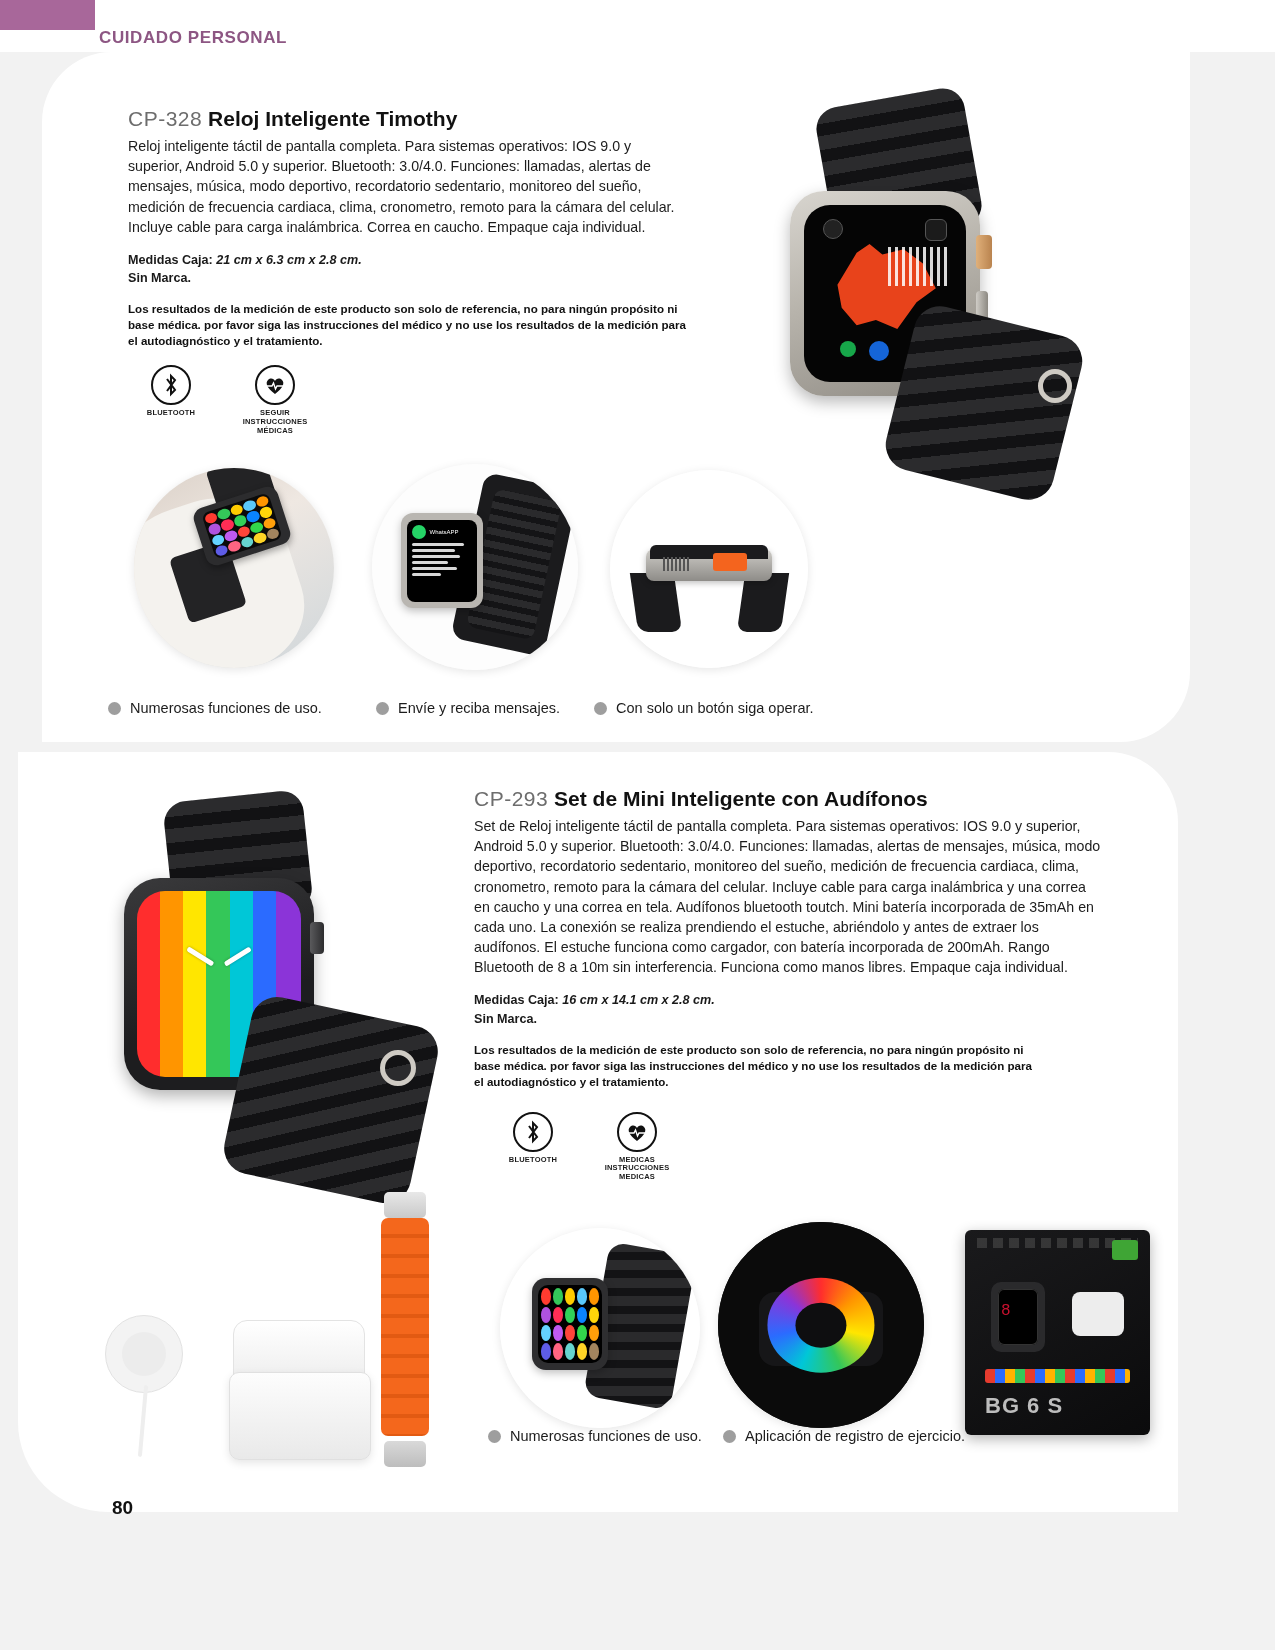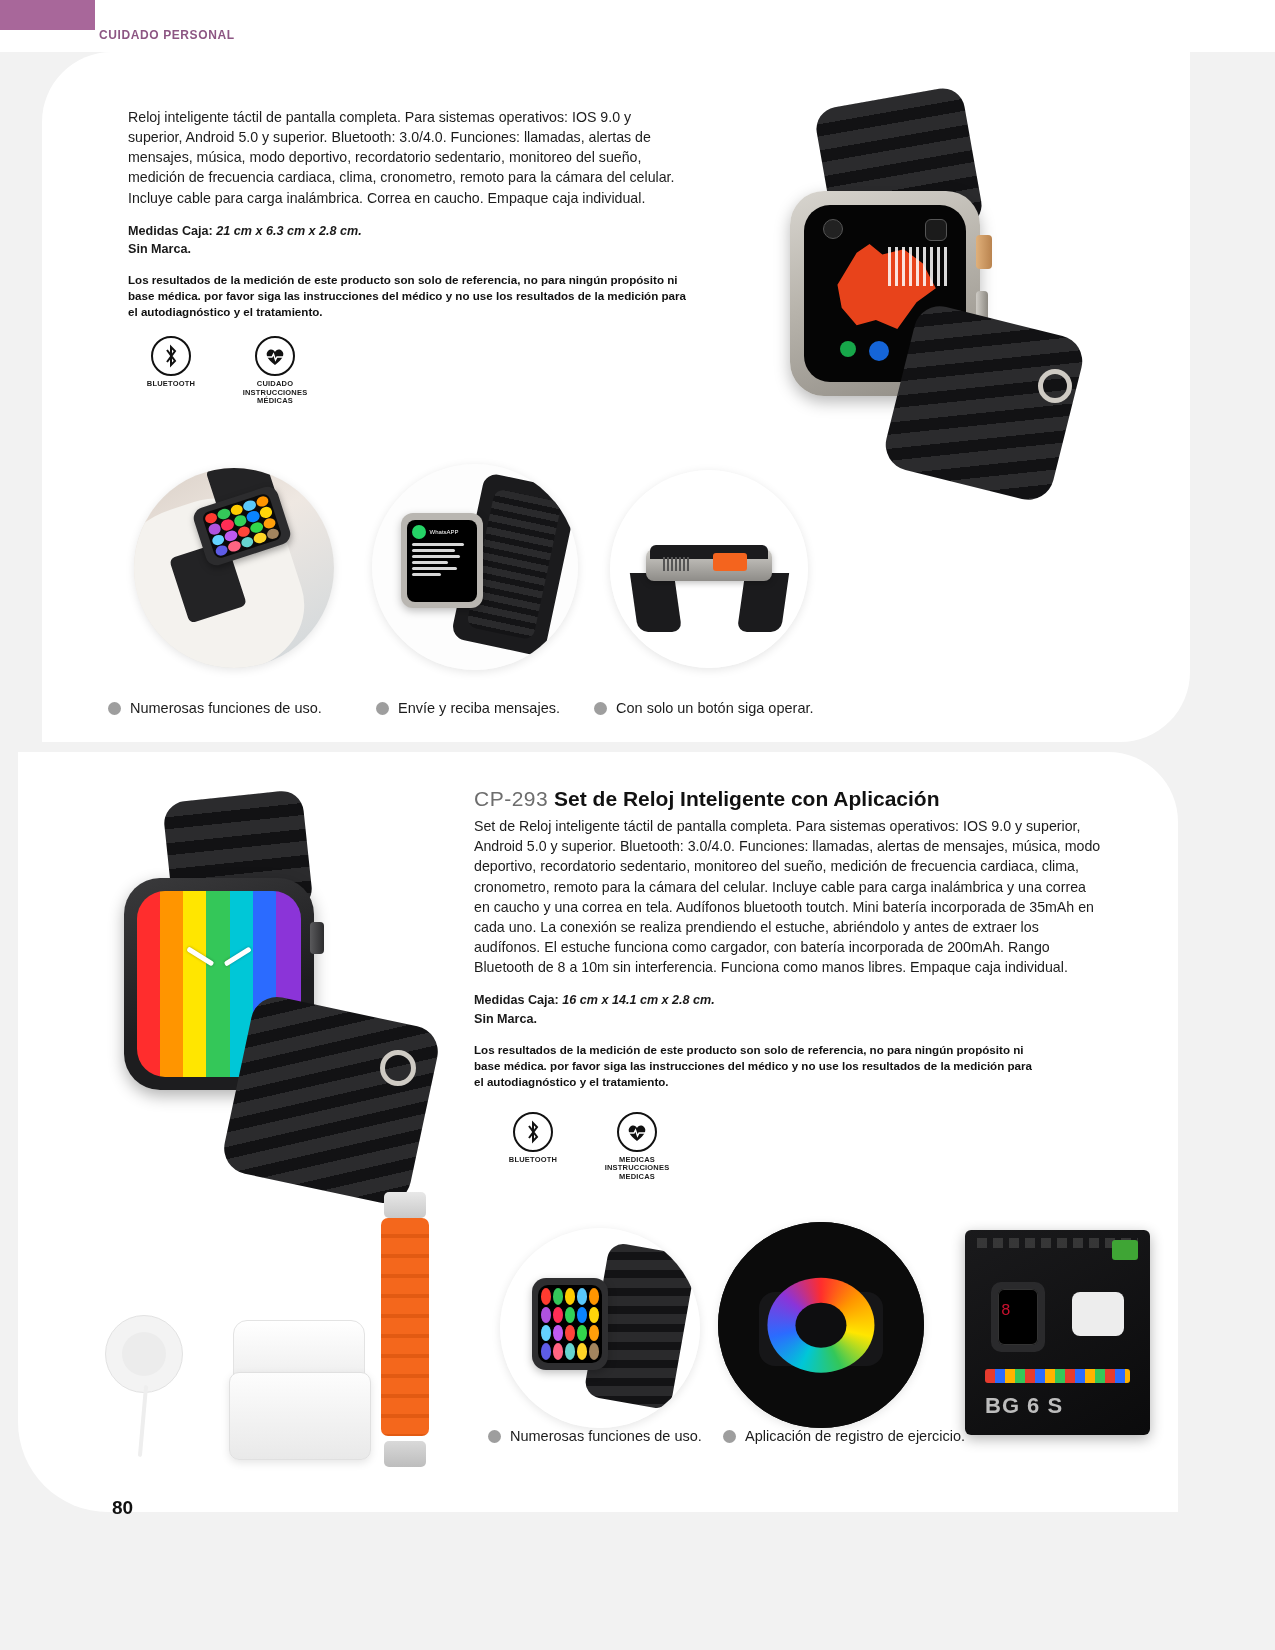--- a/index.html
+++ b/index.html
@@ -17,21 +17,21 @@
   .header-band {
     position:absolute; top:0; left:0; width:1275px; height:52px;
     background:#ffffff;
   }
   .header-tab {
     position:absolute; top:0; left:0; width:95px; height:30px;
     background:#a8679a; border-bottom-right-radius:0;
   }
   .header-title {
     position:absolute; top:28px; left:99px;
-    font-size:12px; font-weight:bold; letter-spacing:0.6px;
+    font-size:17px; font-weight:bold; letter-spacing:0.6px;
     color:#8d5683;
     text-transform:uppercase;
   }
 
   
   .card {
     position:absolute;
     background:#ffffff;
   }
   .card1 {
@@ -379,20 +379,24 @@
 <div class="page-bg"></div>
 
 <div class="header-band">
   <div class="header-tab"></div>
   <div class="header-title">CUIDADO PERSONAL</div>
 </div>
 
 <div class="card card1">
 
   <div style="position:absolute; left:86px; top:55px; width:560px;">
+    <div class="sku-line">
+      <span class="sku">CP-328</span>
+      <span class="prod-name">Reloj Inteligente Timothy</span>
+    </div>
     <p class="desc">Reloj inteligente táctil de pantalla completa. Para sistemas operativos: IOS 9.0 y superior, Android 5.0 y superior. Bluetooth: 3.0/4.0. Funciones: llamadas, alertas de mensajes, música, modo deportivo, recordatorio sedentario, monitoreo del sueño, medición de frecuencia cardiaca, clima, cronometro, remoto para la cámara del celular. Incluye cable para carga inalámbrica. Correa en caucho. Empaque caja individual.</p>
 
     <div class="meas">
       <span>Medidas Caja:</span>
       <span class="ital">21 cm x 6.3 cm x 2.8 cm.</span><br>
       <span>Sin Marca.</span>
     </div>
 
     <div class="legal">Los resultados de la medición de este producto son solo de referencia, no para ningún propósito ni base médica. por favor siga las instrucciones del médico y no use los resultados de la medición para el autodiagnóstico y el tratamiento.</div>
 
@@ -405,21 +409,21 @@
         </div>
         <div class="badge-label">BLUETOOTH</div>
       </div>
       <div class="badge">
         <div class="badge-circle">
           <svg width="24" height="22" viewBox="0 0 24 22" aria-hidden="true">
             <path d="M12 20 C4 14 2 9 5 6 C8 3 11 5 12 7 C13 5 16 3 19 6 C22 9 20 14 12 20 Z" fill="#111"></path>
             <path d="M4 12 H9 l1.5 -3 l2 6 l1.5 -3 H20" fill="none" stroke="#fff" stroke-width="1.4"></path>
           </svg>
         </div>
-        <div class="badge-label">CUIDADO INSTRUCCIONES MÉDICAS</div>
+        <div class="badge-label">SEGUIR INSTRUCCIONES MÉDICAS</div>
       </div>
     </div>
   </div>
 
   <div class="watch-hero hero1" style="top:53px; left:738px;">
     <div class="strap-top"></div>
     <div class="case">
       <div class="screen">
         <div class="stat-l"></div>
         <div class="stat-r"></div>
@@ -512,21 +516,21 @@
       <div class="cap-txt">Con solo un botón siga operar.</div>
     </div>
   </div>
 </div>
 
 <div class="card card2">
 
   <div style="position:absolute; left:456px; top:35px; width:630px;">
     <div class="sku-line">
       <span class="sku">CP-293</span>
-      <span class="prod-name">Set de Reloj Inteligente con Aplicación</span>
+      <span class="prod-name">Set de Mini Inteligente con Audífonos</span>
     </div>
     <p class="desc">
       <span>Set de Reloj inteligente táctil de pantalla completa. Para sistemas operativos: IOS 9.0 y superior, Android 5.0 y superior. Bluetooth: 3.0/4.0. </span><b>Funciones:</b><span> llamadas, alertas de mensajes, música, modo deportivo, recordatorio sedentario, monitoreo del sueño, medición de frecuencia cardiaca, clima, cronometro, remoto para la cámara del celular. Incluye cable para carga inalámbrica y una correa en caucho y una correa en tela. Audífonos bluetooth toutch. Mini batería incorporada de 35mAh en cada uno. La conexión se realiza prendiendo el estuche, abriéndolo y antes de extraer los audífonos. El estuche funciona como cargador, con batería incorporada de 200mAh. Rango Bluetooth de 8 a 10m sin interferencia. Funciona como manos libres. Empaque caja individual.</span>
     </p>
 
     <div class="meas">
       <span>Medidas Caja:</span>
       <span class="ital">16 cm x 14.1 cm x 2.8 cm.</span><br>
       <span>Sin Marca.</span>
     </div>

